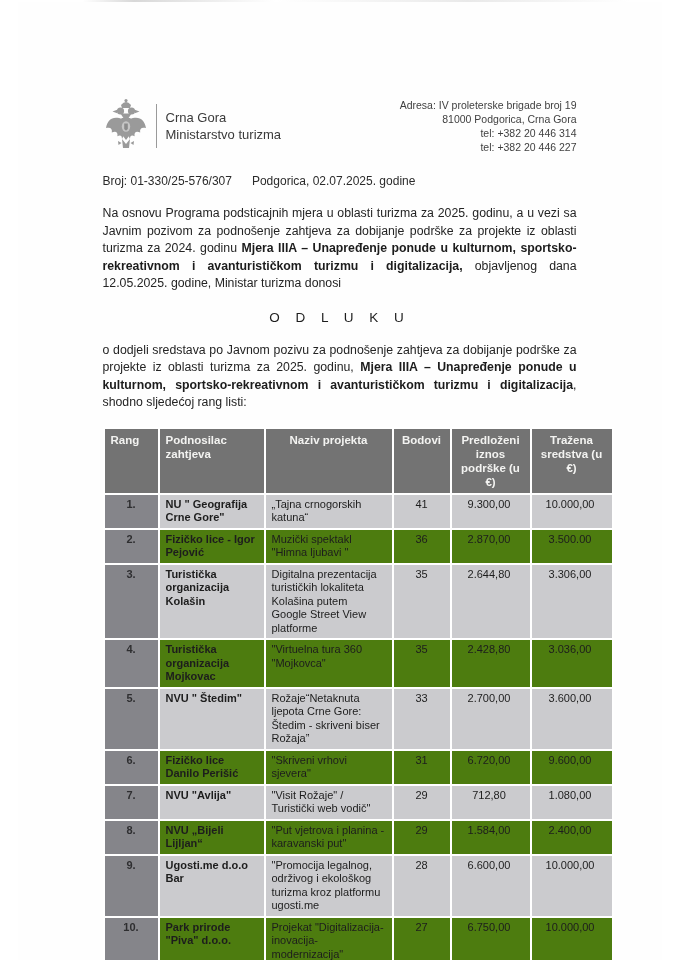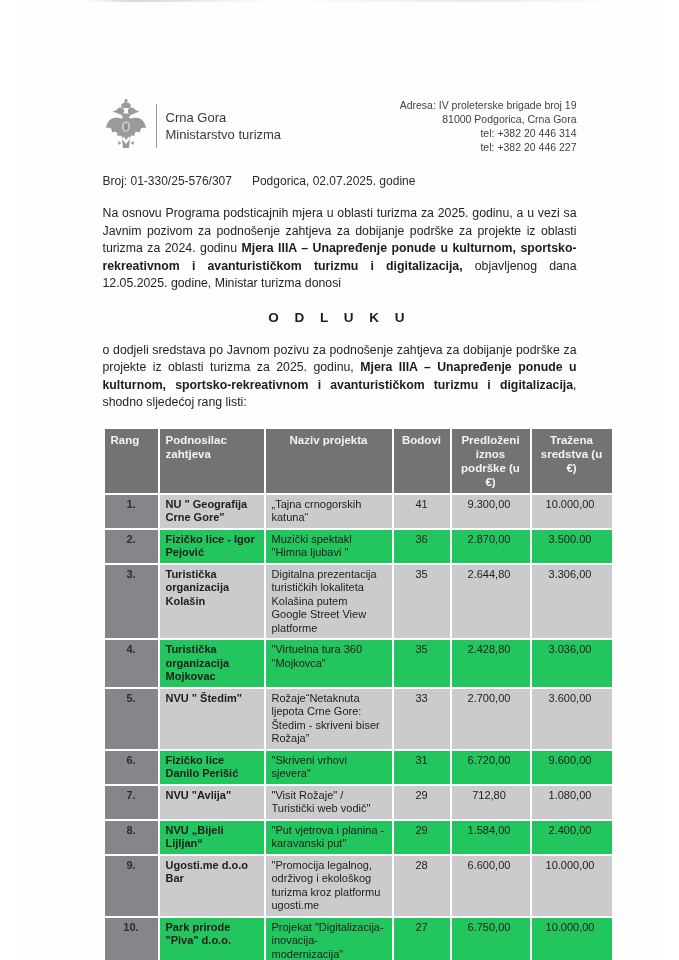--- a/index.html
+++ b/index.html
@@ -28,36 +28,36 @@
   .brand-text { font-size: 13px; line-height: 17px; color: #3a3a3a; }
   .address { text-align: right; font-size: 10.5px; line-height: 14px; color: #3f3f3f; margin-top: 0; }
 
   .ref-row { display: flex; margin-top: 20px; font-size: 12px; color: #2b2b2b; }
   .ref-row .place-date { margin-right: 18px; margin-left: 20px; }
 
   .par { font-size: 12.3px; line-height: 17.5px; text-align: justify; margin: 17px 0 0 0; color: #242424; }
   .par b { color: #1c1c1c; }
 
   .decision-title {
-    text-align: center; font-size: 13.5px; font-weight: bold; letter-spacing: 6px;
+    text-align: center; font-size: 13.5px; font-weight: normal; letter-spacing: 6px;
     margin: 17px 0 0 0; color: #1d1d1d;
   }
 
   
   table.rank-table { border-collapse: collapse; table-layout: fixed; width: 509px; margin-top: 15px; }
   .rank-table th, .rank-table td { border: 2px solid #ffffff; vertical-align: top; box-sizing: border-box; }
   .rank-table th {
     background: #737373; color: #f3f3f1; font-weight: bold;
     font-size: 11.5px; line-height: 14px; padding: 4px 6px; text-align: center;
   }
   .rank-table th.h-left { text-align: left; }
   .rank-table td { font-size: 11px; line-height: 13.5px; padding: 3px 6px; color: #1d1d1d; }
   .rank-table td.c-rang { background: #85858a; text-align: center; font-weight: bold; color: #2e2e30; }
   .rank-table tr.odd td.c-cell { background: #cbcbce; }
-  .rank-table tr.even td.c-cell { background: #22c55e; }
+  .rank-table tr.even td.c-cell { background: #4d7c0f; }
   .rank-table td.c-pod { font-weight: bold; }
   .rank-table td.c-bod { text-align: center; }
   .rank-table td.c-pre, .rank-table td.c-tra { text-align: center; padding-right: 9px; }
 </style>
 </head>
 <body>
 
 <div class="page">
   <div class="scan-edge-top"></div>
 

